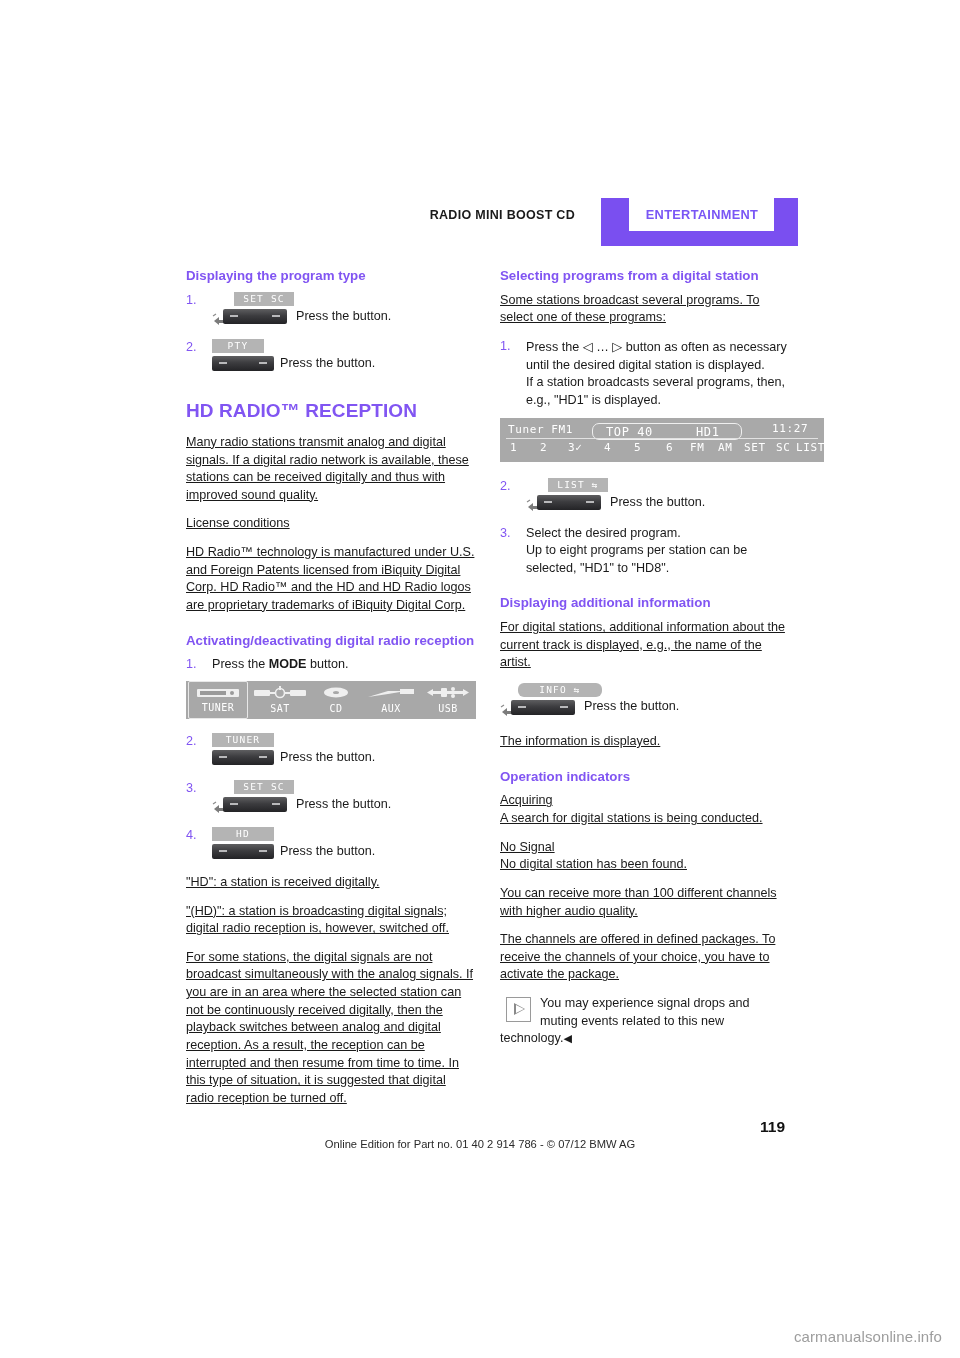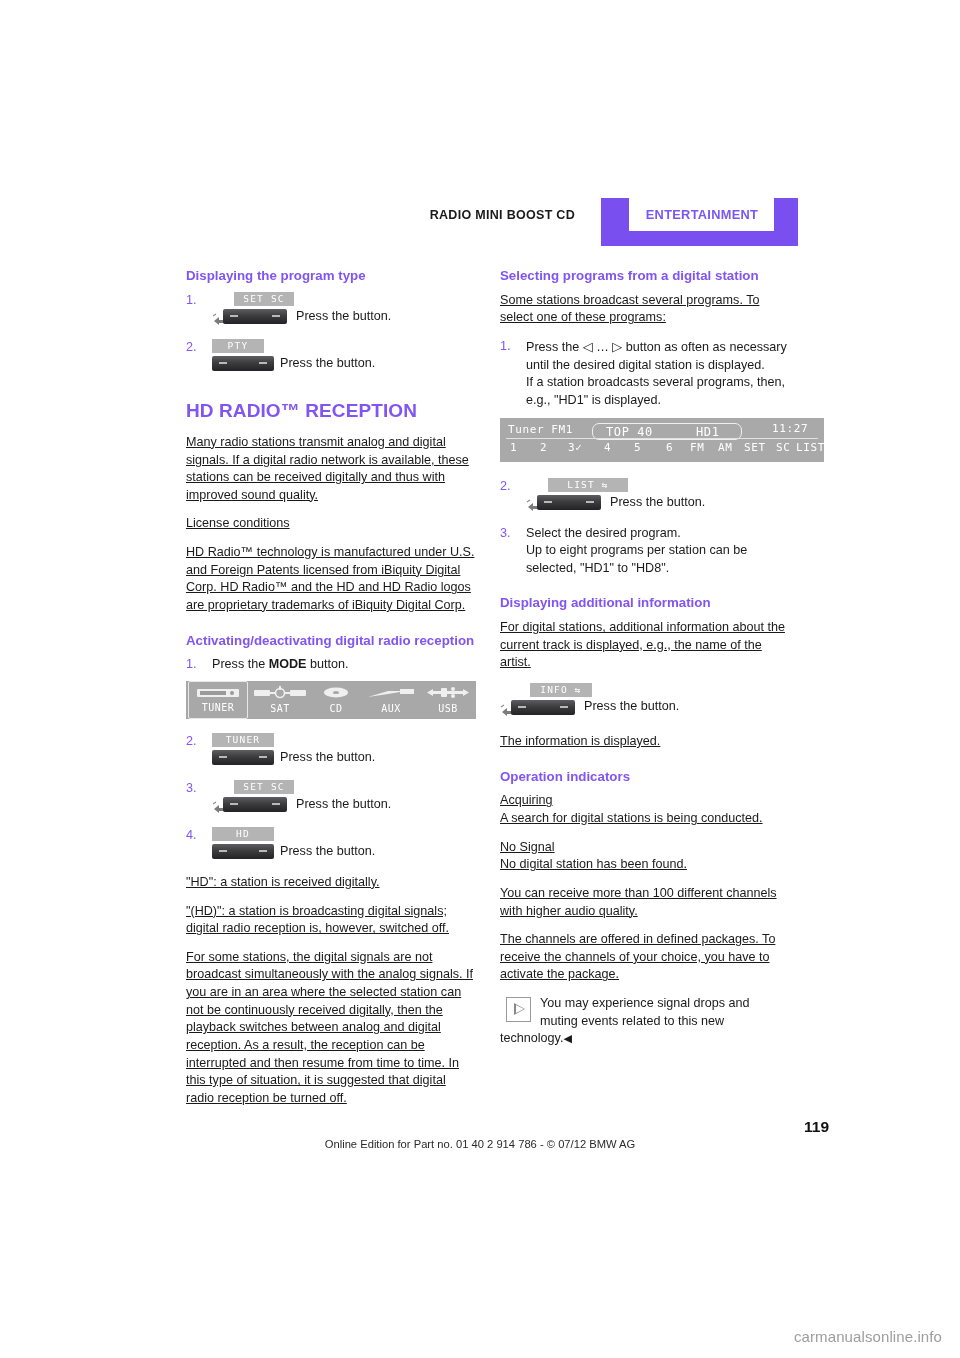--- a/index.html
+++ b/index.html
@@ -273,21 +273,21 @@
     border-left: 8px solid #ffffff;
     border-top: 4.6px solid transparent;
     border-bottom: 4.6px solid transparent;
   }
   .note .ntext { padding-left: 40px; }
   .note .ntext.cont { padding-left: 0; }
 
   
   .pagenum {
     position: absolute;
-    left: 804px;
+    left: 760px;
     top: 1118px;
     font-size: 15.5px;
     font-weight: bold;
     color: #111111;
   }
   .footer-line {
     position: absolute;
     left: 0;
     top: 1138px;
     width: 960px;
@@ -485,42 +485,42 @@
         <span class="it" style="left:244px;">SET</span>
         <span class="it" style="left:276px;">SC</span>
         <span class="it" style="left:296px;">LIST</span>
         <span class="it" style="left:330px;">⇆</span>
       </div>
     </div>
 
     <div class="step">
       <span class="num">2.</span>
       <div class="btnblock">
-        <div class="lcd-tag" style="left:22px; width:80px;">LIST  ⇆</div>
+        <div class="lcd-tag" style="left:22px; width:60px;">LIST  ⇆</div>
         <span class="handicon" style="left:0px;">
           <svg width="15" height="14" viewBox="0 0 15 14">
               <path d="M2 9 L7 5 L7 8 L13 8 L13 11 L7 11 L7 13 Z" fill="#7b7b7b"></path>
               <path d="M1 4 L4 2" stroke="#8a8a8a" stroke-width="1.2"></path>
             </svg>
         </span>
         <div class="hwbtn" style="left:11px; width:64px;"></div>
         <div class="presslabel" style="left:84px;">Press the button.</div>
       </div>
     </div>
 
     <div class="step">
       <span class="num">3.</span>
       <span class="txt"><span>Select the desired program.</span><br><span>Up to eight programs per station can be selected, "HD1" to "HD8".</span></span>
     </div>
 
     <h2 class="h2" style="margin-top:18px;">Displaying additional information</h2>
     <p class="body">For digital stations, additional information about the current track is displayed, e.g., the name of the artist.</p>
 
     <div class="btnblock" style="margin-top:8px; margin-bottom:10px;">
-      <div class="lcd-tag" style="left:30px; width:62px;">INFO  ⇆</div>
+      <div class="lcd-tag" style="left:18px; width:84px;border-radius:6px;">INFO  ⇆</div>
       <span class="handicon" style="left:0px;">
         <svg width="15" height="14" viewBox="0 0 15 14">
             <path d="M2 9 L7 5 L7 8 L13 8 L13 11 L7 11 L7 13 Z" fill="#7b7b7b"></path>
             <path d="M1 4 L4 2" stroke="#8a8a8a" stroke-width="1.2"></path>
           </svg>
       </span>
       <div class="hwbtn" style="left:11px; width:64px;"></div>
       <div class="presslabel" style="left:84px;">Press the button.</div>
     </div>
 

